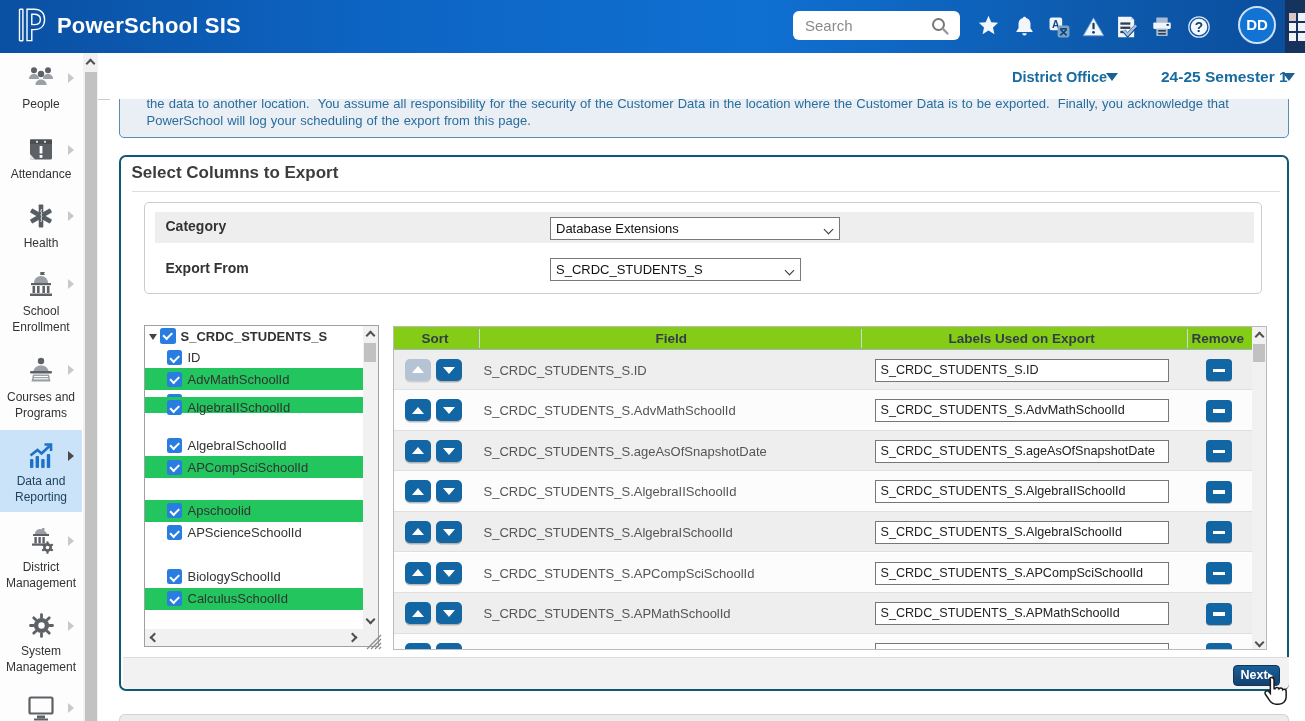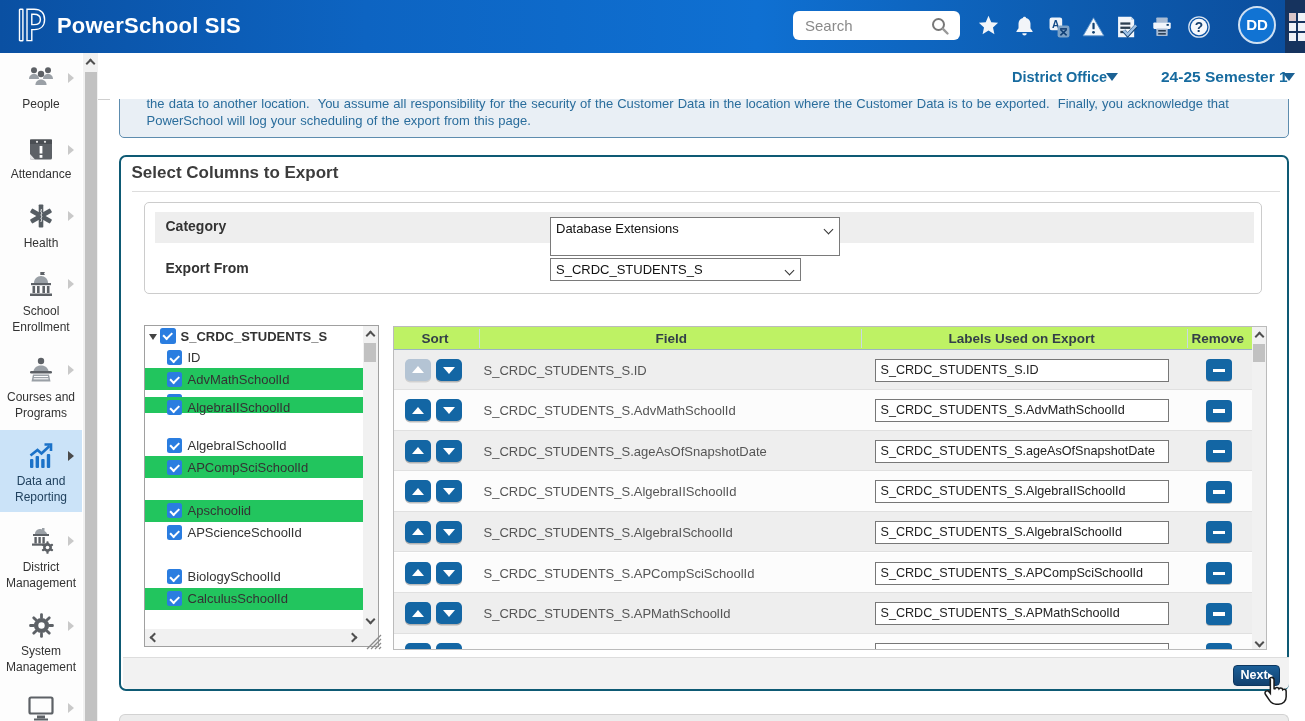--- a/index.html
+++ b/index.html
@@ -51,21 +51,21 @@
 .sb-track { position:absolute; background:#f1f1f1; }
 .sb-thumb { position:absolute; background:#c1c1c1; }
 .chev { position:absolute; width:7px; height:7px; border-right:2px solid #505050; border-bottom:2px solid #505050; }
 .chev.up { transform:rotate(-135deg); }
 .chev.down { transform:rotate(45deg); }
 .chev.left { transform:rotate(135deg); }
 .chev.right { transform:rotate(-45deg); }
 
 
 #sorttable { left:272px; top:169px; width:874px; height:324px; border:1px solid #bbb; background:#fff; overflow:hidden; }
-#sthead { position:absolute; left:0; top:0; width:858px; height:23px; border-bottom:1px solid #9db4c3; background:#bef264; color:#333f48; font-size:13.5px; font-weight:bold; }
+#sthead { position:absolute; left:0; top:0; width:858px; height:23px; border-bottom:1px solid #9db4c3; background:#84cc16; color:#333f48; font-size:13.5px; font-weight:bold; }
 .srow { position:absolute; left:0; width:858px; height:40.6px; border-bottom:1px solid #e0e0e0; }
 .srow.odd { background:#eeeeee; }
 .srow.even { background:#fcfcfc; }
 .sfield { position:absolute; left:90px; top:13px; font-size:13px; color:#555; }
 .sbtn { position:absolute; width:26px; height:22px; border-radius:5px; background:#1366a4; box-shadow:0 1.5px 0 rgba(0,0,0,0.25); }
 .sbtn.dis { background:#b4c4d4; box-shadow:0 1.5px 0 rgba(0,0,0,0.12); }
 .tri-up { position:absolute; left:7px; top:7.5px; width:0; height:0; border-bottom:7px solid #fff; border-left:6px solid transparent; border-right:6px solid transparent; }
 .tri-down { position:absolute; left:7px; top:8px; width:0; height:0; border-top:7px solid #fff; border-left:6px solid transparent; border-right:6px solid transparent; }
 .sinput { position:absolute; left:481px; width:294px; height:23px; border:1px solid #777; background:#fff; font-size:12.6px; color:#222; line-height:21px; padding-left:5px; white-space:nowrap; overflow:hidden; }
 .minusbtn { position:absolute; left:812px; width:26px; height:22px; border-radius:4px; background:#1366a4; box-shadow:0 1px 0 rgba(0,0,0,0.25); }
@@ -291,21 +291,21 @@
       <div id="warntext">the data to another location.&nbsp; You assume all responsibility for the security of the Customer Data in the location where the Customer Data is to be exported.&nbsp; Finally, you acknowledge that PowerSchool will log your scheduling of the export from this page.</div>
     </div>
   </div>
 
   <div id="mainbox" class="abs">
     <div id="mbtitle" class="abs">Select Columns to Export</div>
     <div id="mbhr" class="abs"></div>
     <div id="filterbox" class="abs">
       <div id="catstrip" class="abs"></div>
       <div class="flabel" style="left:21px;top:15px;">Category</div>
-      <div class="selbox" style="left:405.5px;top:14px;width:290px;height:39px;">Database Extensions<span class="selarrow"></span></div>
+      <div class="selbox" style="left:405.5px;top:14px;width:290px;height:23px;">Database Extensions<span class="selarrow"></span></div>
       <div class="flabel" style="left:21px;top:57px;">Export From</div>
       <div class="selbox" style="left:405.5px;top:55px;width:251px;height:23px;">S_CRDC_STUDENTS_S<span class="selarrow"></span></div>
     </div>
 
     <div id="treepanel" class="abs">
       <div class="trow" style="top:0px;height:21px;">
           <div style="position:absolute;left:4px;top:8px;width:0;height:0;border-top:6px solid #444;border-left:4.5px solid transparent;border-right:4.5px solid transparent;"></div>
           <span class="cb" style="left:15px;top:2px;width:16px;height:16px;"></span>
           <span class="tlabel" style="left:36px;top:3px;font-weight:bold;">S_CRDC_STUDENTS_S</span>
         </div>

